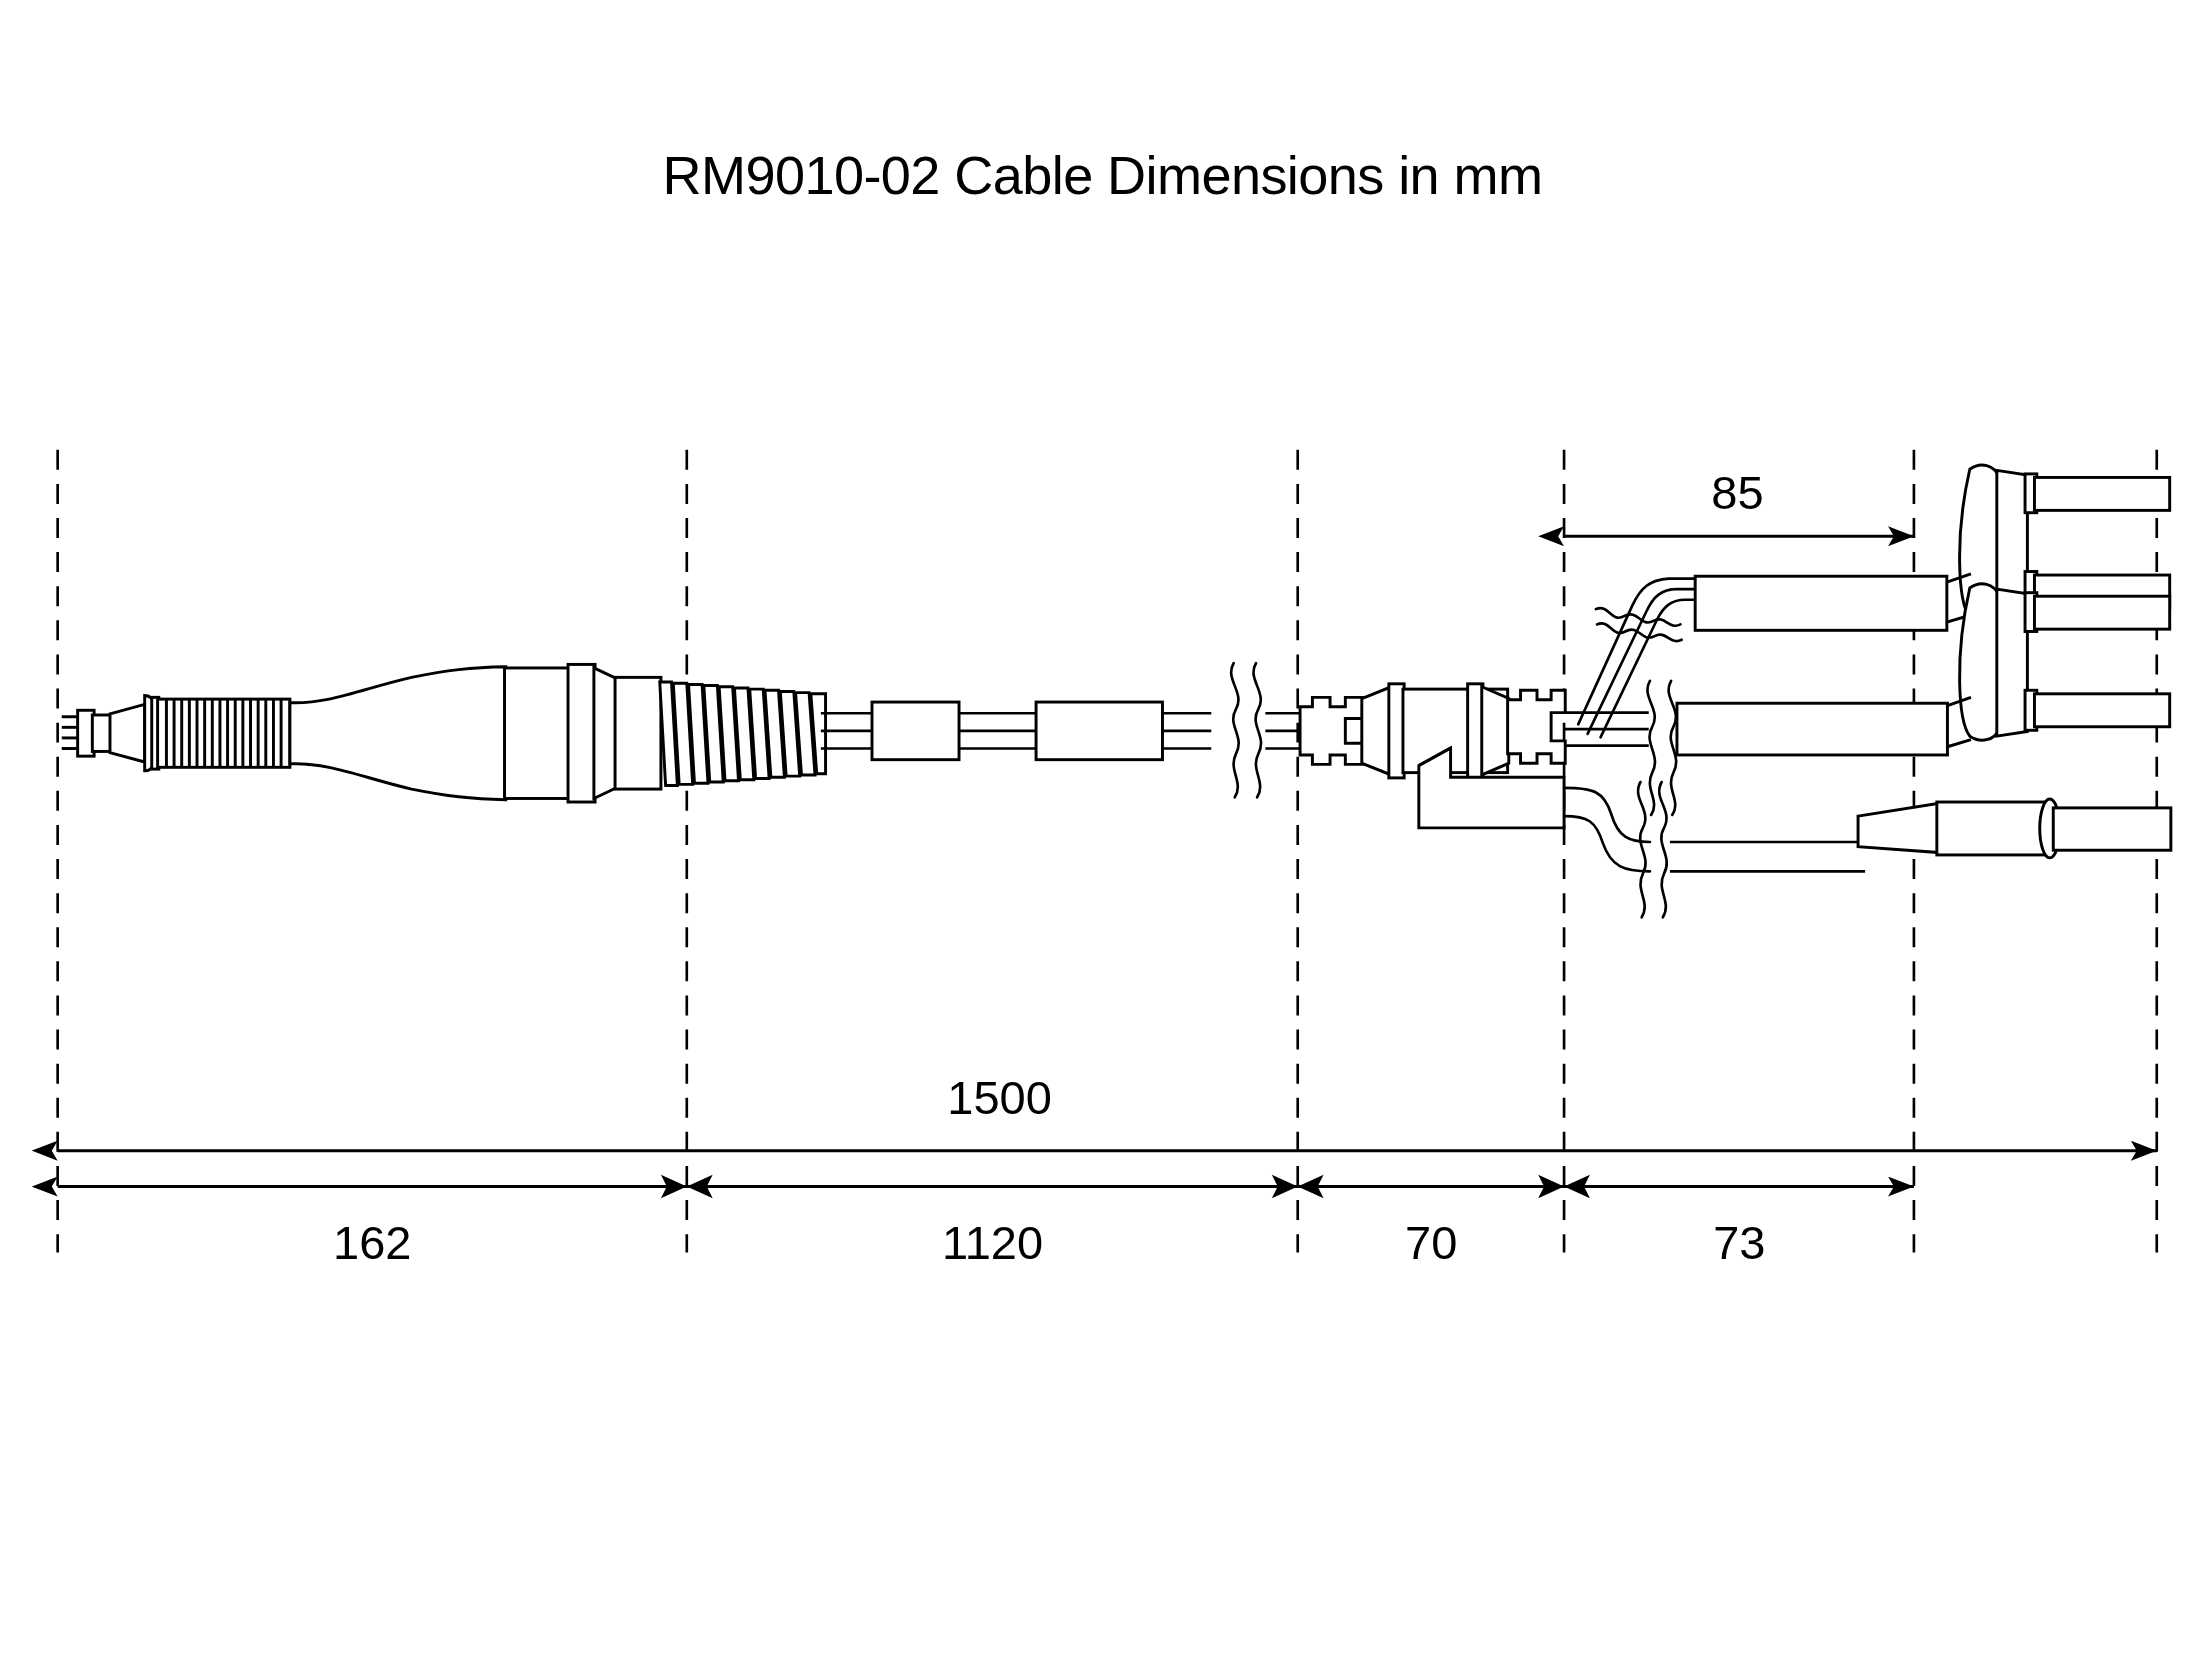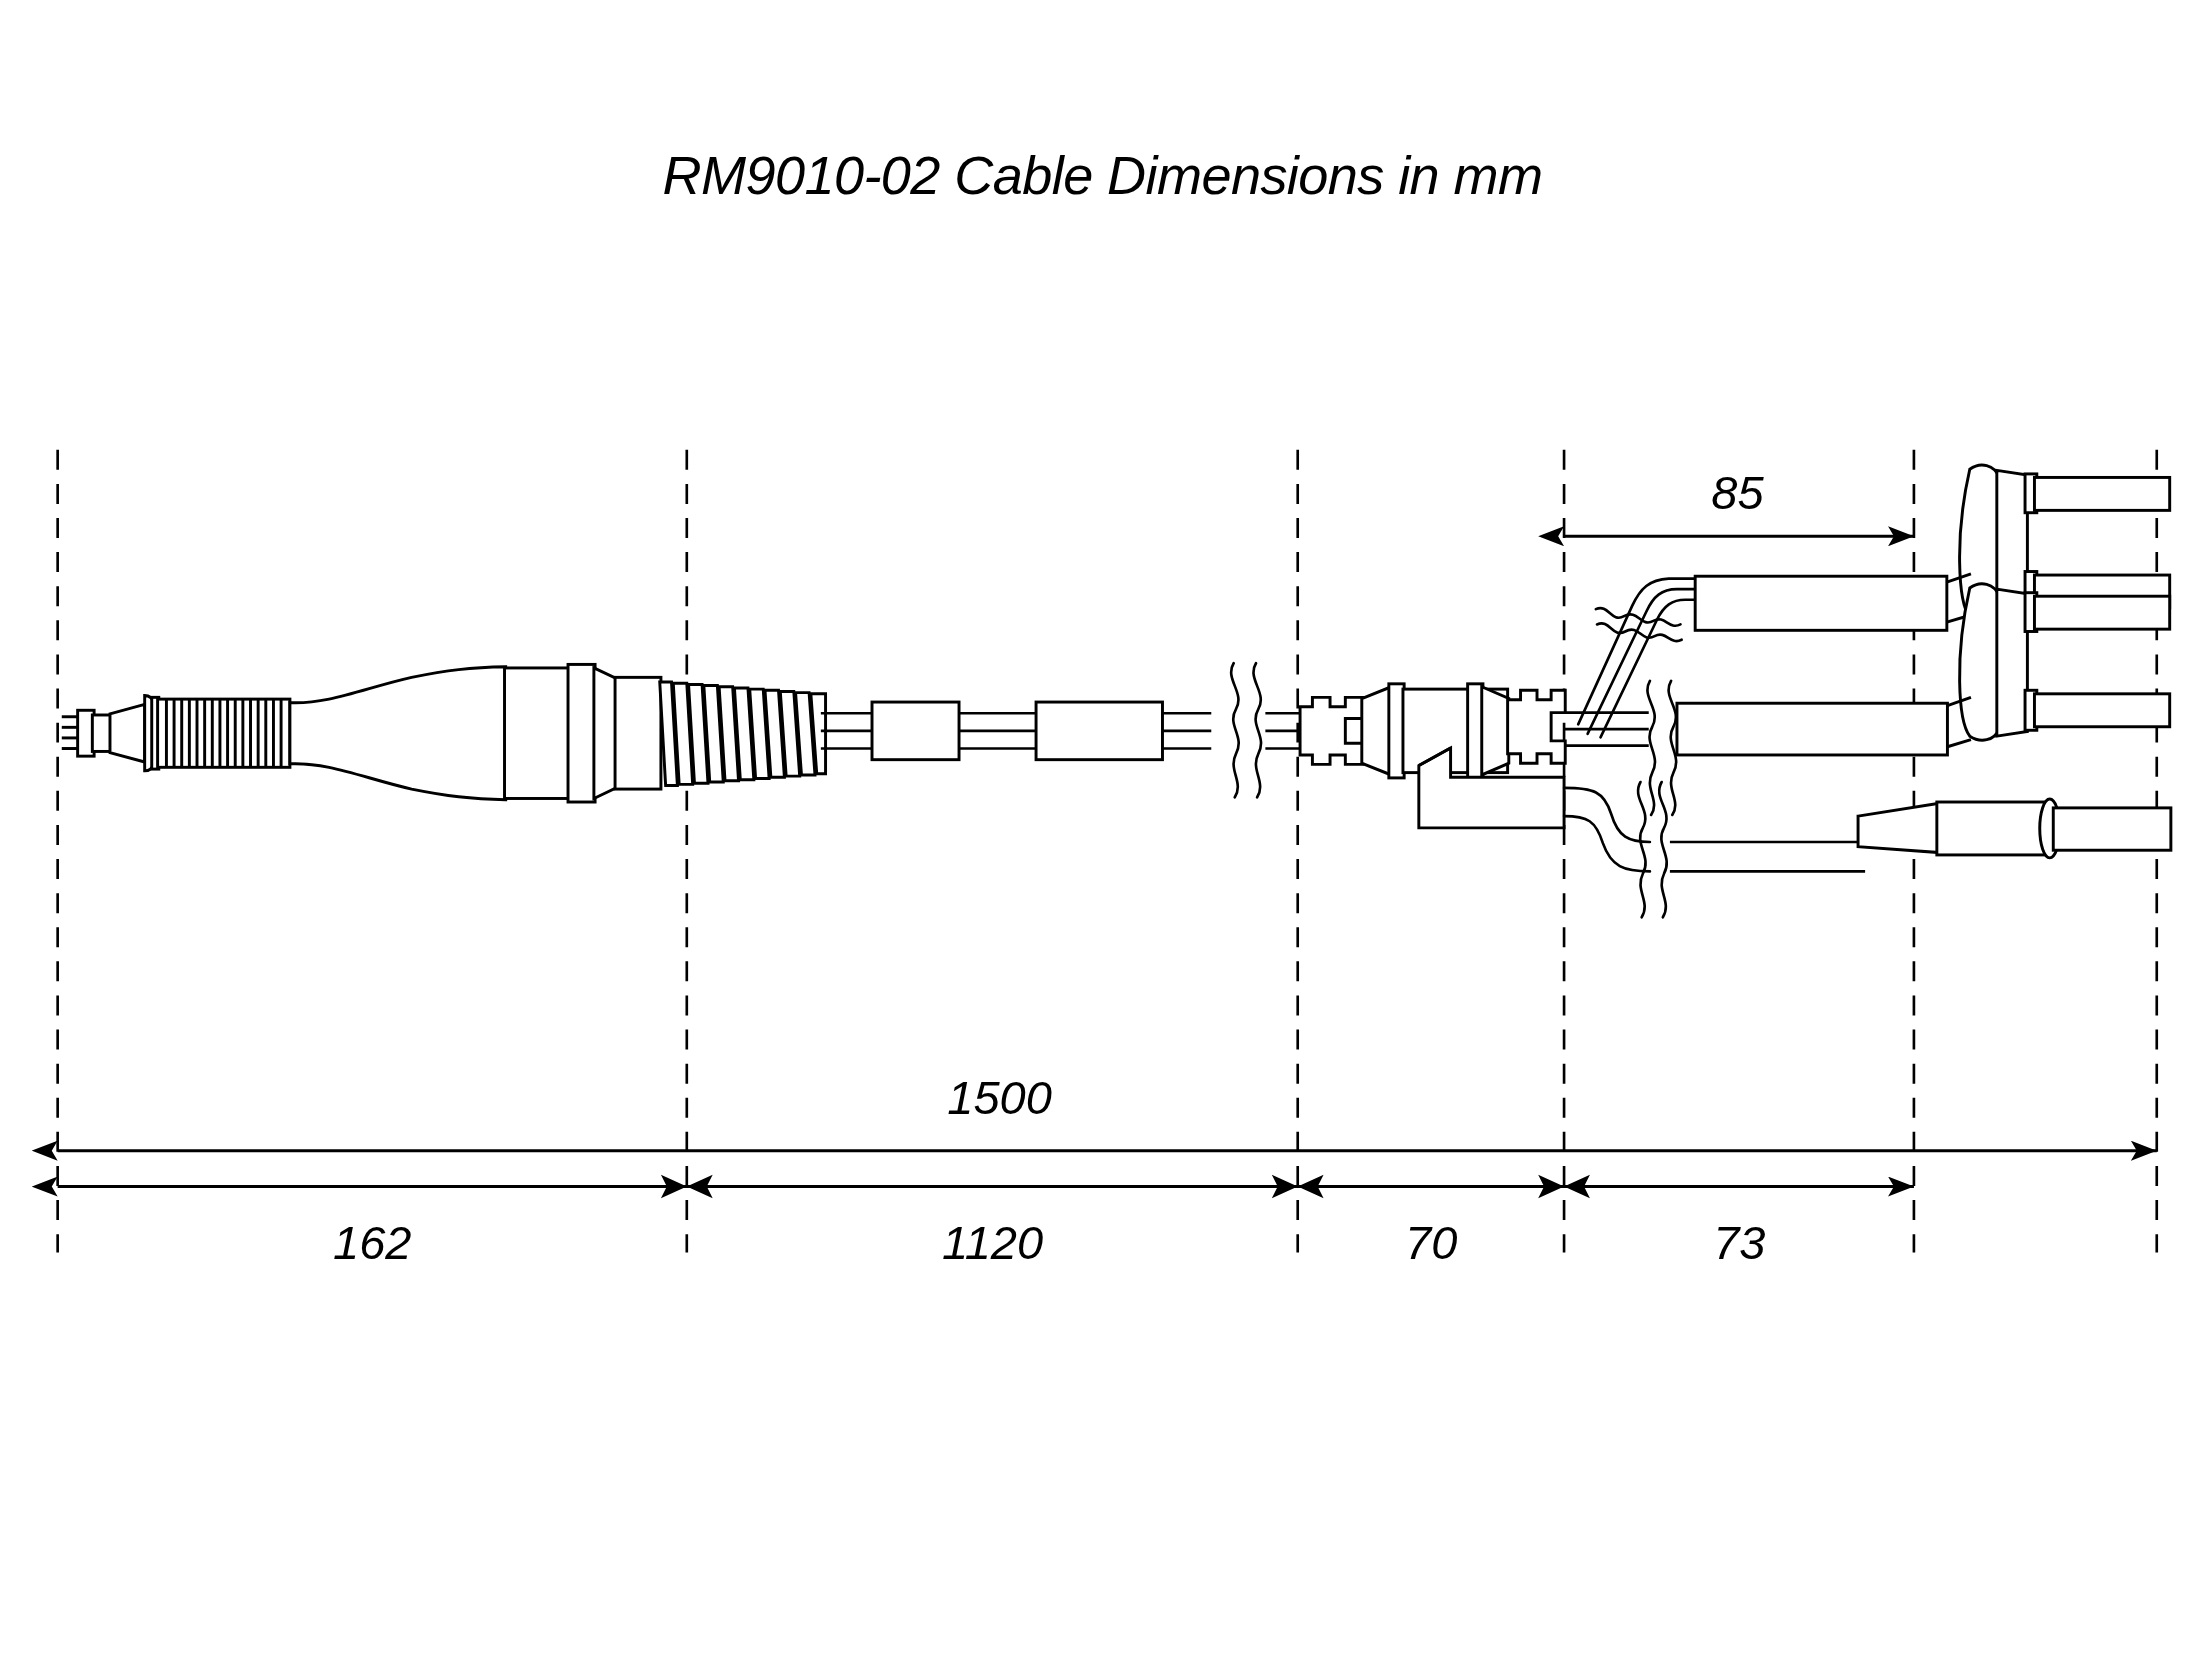--- a/index.html
+++ b/index.html
@@ -11,21 +11,20 @@
     width: 2205px;
     height: 1654px;
     font-family: "Liberation Sans", sans-serif;
     overflow: hidden;
   }
   #sheet {
     position: relative;
     width: 1945px;
     height: 1654px;
     background: #ffffff;
-    font-style: italic;
   }
   #drawing {
     position: absolute;
     top: 0;
     left: 0;
     width: 2205px;
     height: 1654px;
     display: block;
   }
   .title-text {

